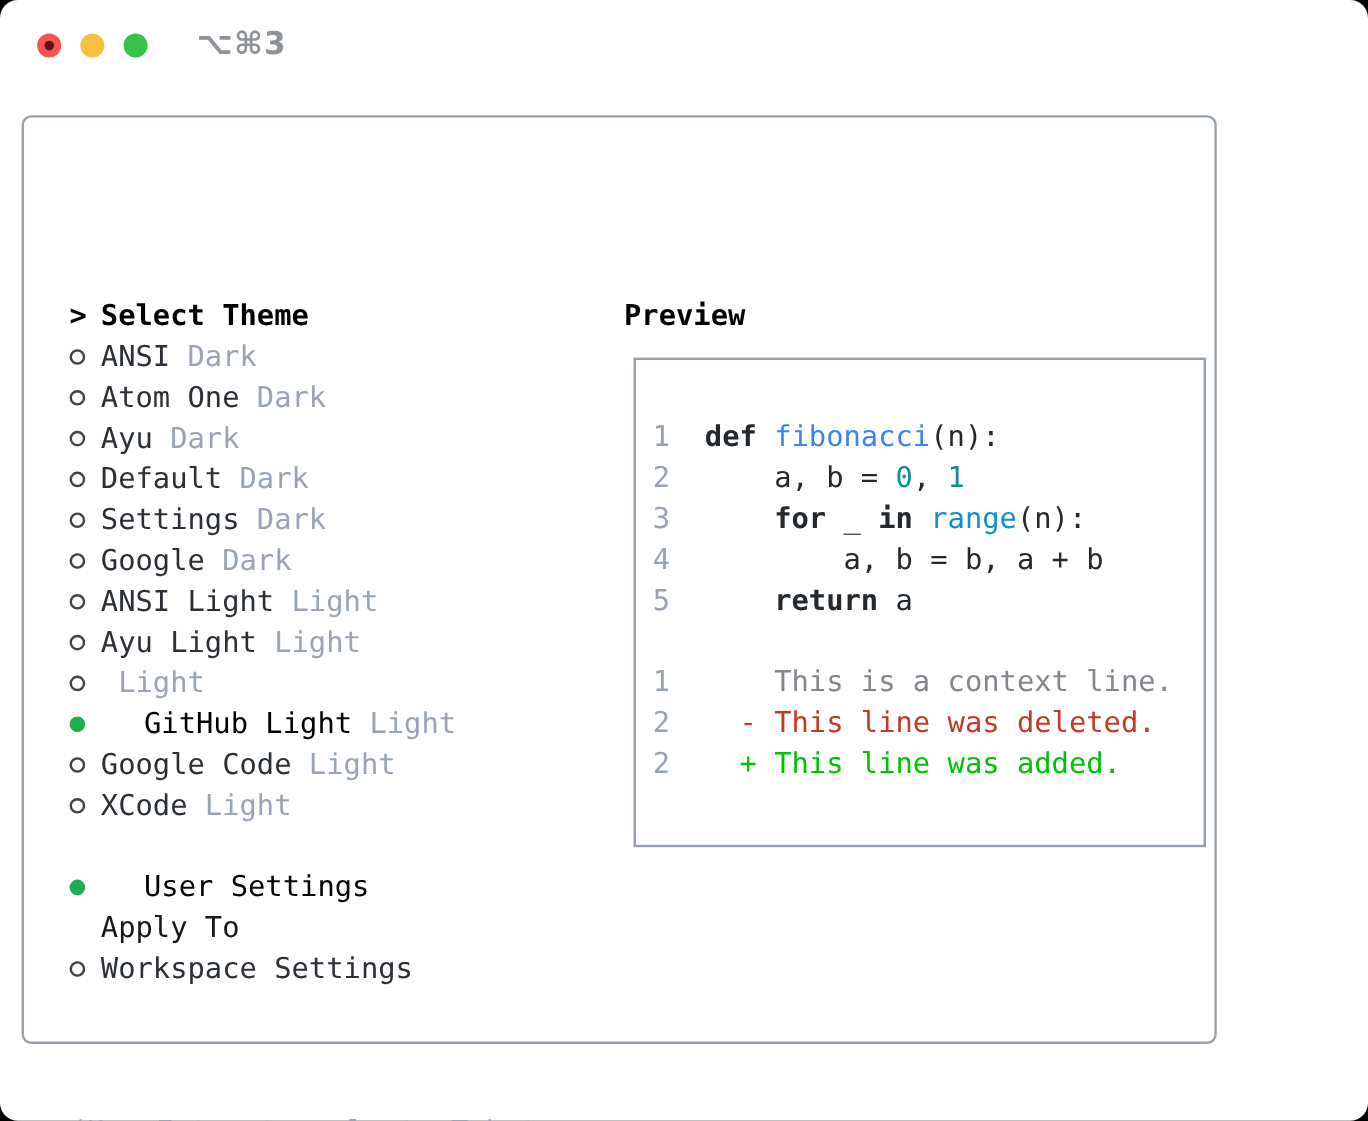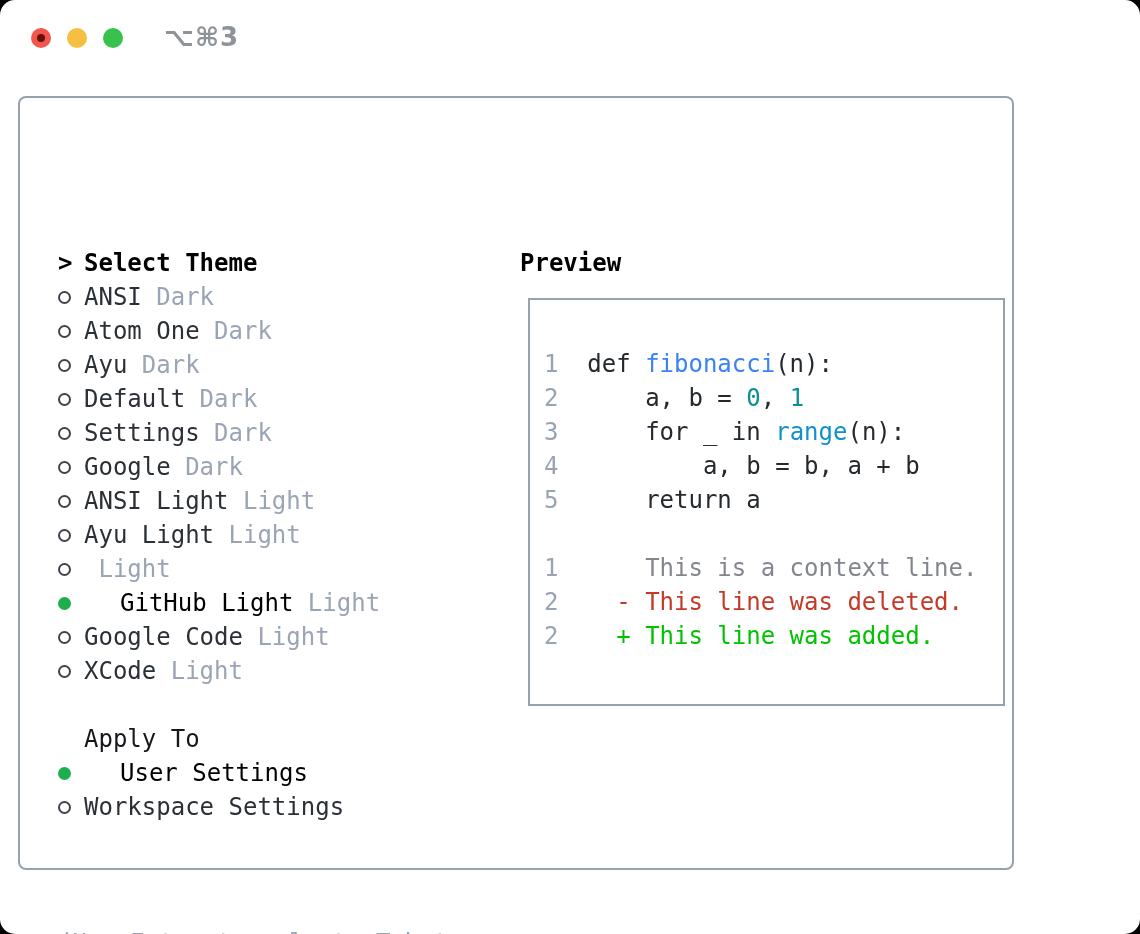--- a/index.html
+++ b/index.html
@@ -41,21 +41,21 @@
   
   .preview-title { position:absolute; left:500px; top:148px; height:34px; display:flex;
                    align-items:center; font-size:24px; font-weight:700; color:#000;text-align:right; }
   .preview-box { position:absolute; left:508px; top:200px; width:477px; height:408px;
                  border:2px solid #98a2ae; background:#fff; padding:47px 10px 0 14px; }
   .cl { display:flex; height:34px; align-items:center; font-size:24px; white-space:pre; }
   .ln { display:inline-block; width:1ch; margin-right:2ch; text-align:right;
         color:#99a3b2; white-space:pre; }
   .ct { white-space:pre; }
   .tk { white-space:pre; }
-  .kw { color:#24292e; font-weight:400;text-align:right; }
+  .kw { color:#24292e; font-weight:700;text-align:right; }
   .fn { color:#3b82f6; font-weight:400; }
   .pl { color:#24292e; }
   .nm { color:#0d8f96; }
   .bi { color:#1090cd; }
   .ctx{ color:#83878d; }
   .dl { color:#c43a28; }
   .ad { color:#00c300; }
 </style>
 </head>
 <body>
@@ -108,25 +108,25 @@
       </div>
       <div class="row opt">
         <span class="mk"><i class="dot"></i></span><span class="nm1">Google Code</span><span class="var">Light</span>
       </div>
       <div class="row opt">
         <span class="mk"><i class="dot"></i></span><span class="nm1">XCode</span><span class="var">Light</span>
       </div>
     </div>
 
     <div class="apply-list">
+      <div class="row opt sel">
+        <span class="mk"><i class="dot"></i></span><span class="nm1">User Settings</span>
+      </div>
       <div class="row">
         <span class="mk"></span><span class="sub">Apply To</span>
-      </div>
-      <div class="row opt sel">
-        <span class="mk"><i class="dot"></i></span><span class="nm1">User Settings</span>
       </div>
       <div class="row opt">
         <span class="mk"><i class="dot"></i></span><span class="nm1">Workspace Settings</span>
       </div>
     </div>
 
     <div class="hint">
       <div>(Use Enter to select, Tab to</div>
       
     </div>

